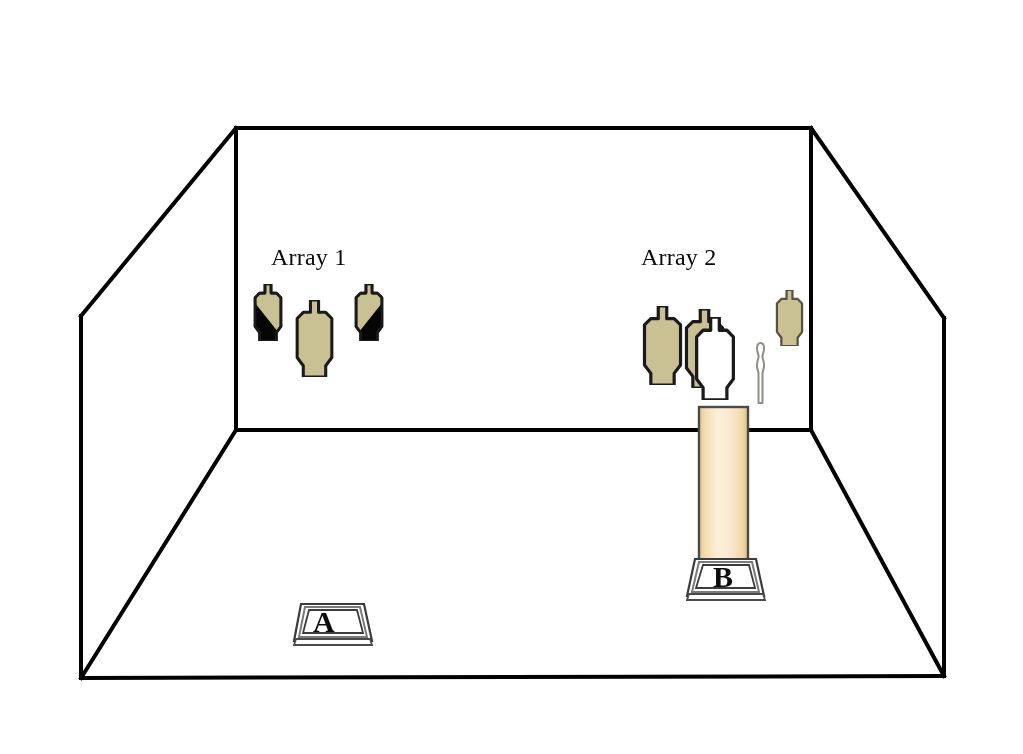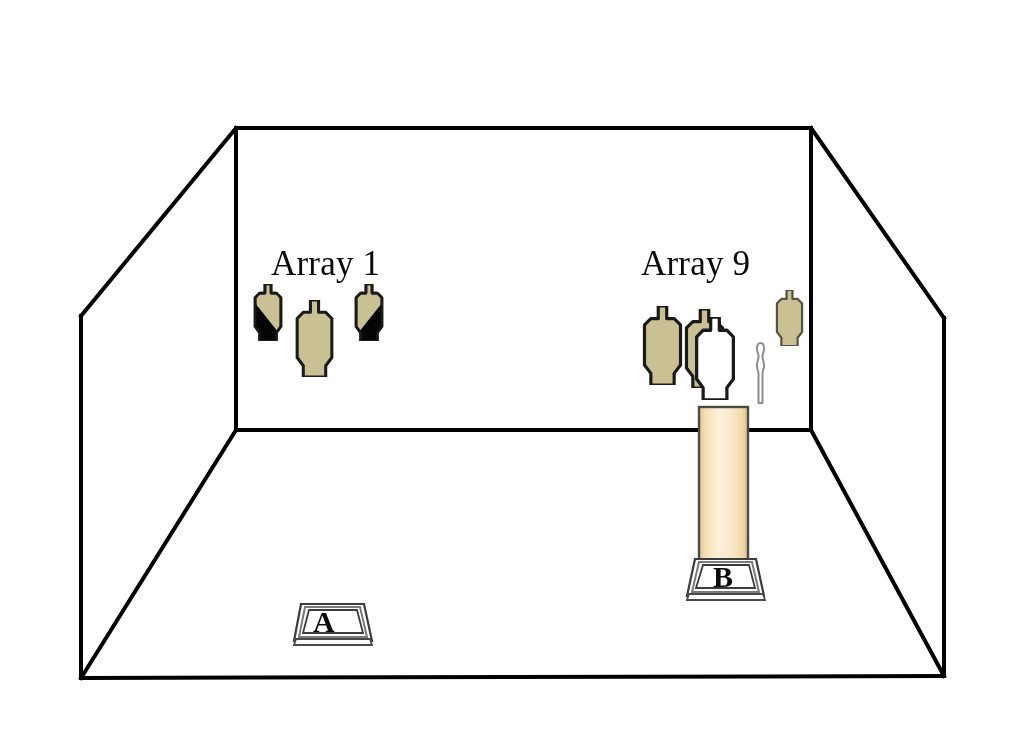--- a/index.html
+++ b/index.html
@@ -22,21 +22,21 @@
   #scene {
     position: absolute;
     left: 0;
     top: 0;
     width: 1023px;
     height: 754px;
   }
   .label-text {
     position: absolute;
     font-family: "Liberation Serif", "DejaVu Serif", serif;
-    font-size: 35px;
+    font-size: 24px;
     color: #0a0a0a;
     white-space: nowrap;
     letter-spacing: 0.2px;
   }
   #label-array-1 { left: 271px; top: 244px; }
   #label-array-2 { left: 641px; top: 244px; }
   .marker-letter {
     position: absolute;
     font-family: "Liberation Serif", "DejaVu Serif", serif;
     font-size: 30px;
@@ -178,19 +178,19 @@
     <g>
       <polygon points="695,559 756,559 764,596 687,596" fill="#ffffff" stroke="#3c3c3c" stroke-width="2.2"></polygon>
       <polygon points="699,562 752,562 759,592 692,592" fill="#ffffff" stroke="#7a7a7a" stroke-width="2"></polygon>
       <polygon points="703,565 749,565 755,588 696,588" fill="#ffffff" stroke="#3c3c3c" stroke-width="1.8"></polygon>
       <polygon points="689,594 763,594 765,600 687,600" fill="#ffffff" stroke="#4a4a4a" stroke-width="1.8"></polygon>
     </g>
   </svg>
 
   <div class="label-text" id="label-array-1">Array 1</div>
 
-  <div class="label-text" id="label-array-2">Array 9</div>
+  <div class="label-text" id="label-array-2">Array 2</div>
 
   <div class="marker-letter" id="marker-letter-a">A</div>
 
   <div class="marker-letter" id="marker-letter-b">B</div>
 
 </div>
 
 </body></html>

